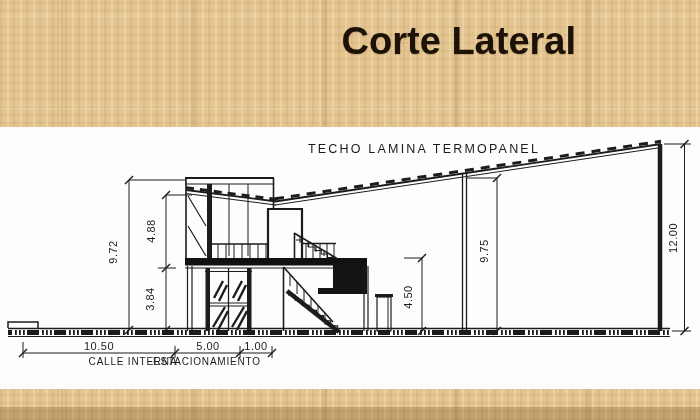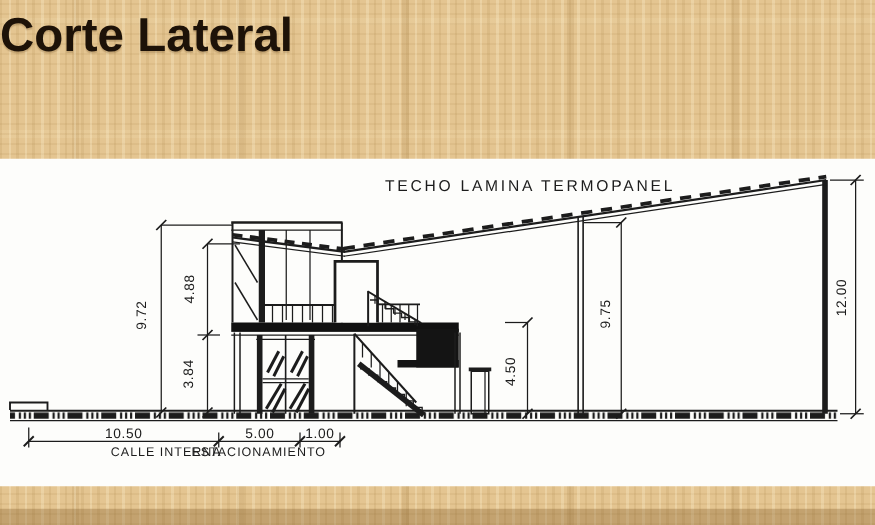--- a/index.html
+++ b/index.html
@@ -12,22 +12,22 @@
     position:absolute;inset:0;
     background-color:#e4c591;
     background-image:
       repeating-linear-gradient(90deg, rgba(172,135,74,.16) 0 2px, rgba(0,0,0,0) 2px 7px, rgba(255,244,213,.28) 7px 9px, rgba(0,0,0,0) 9px 13px),
       repeating-linear-gradient(0deg, rgba(168,130,70,.12) 0 2px, rgba(0,0,0,0) 2px 8px),
       repeating-linear-gradient(90deg, rgba(0,0,0,0) 0 58px, rgba(150,110,52,.14) 58px 63px, rgba(0,0,0,0) 63px 132px),
       repeating-linear-gradient(0deg, rgba(0,0,0,0) 0 40px, rgba(255,240,200,.12) 40px 46px, rgba(0,0,0,0) 46px 90px);
   }
   .title{
     position:absolute;top:8px;left:0;width:564px;height:60px;
-    text-align:left;font-size:38px;font-weight:bold;
-    letter-spacing:0px;color:#1d1208;margin:0;
+    text-align:right;font-size:38px;font-weight:bold;
+    letter-spacing:0px;color:#1d1208;margin:12px;
     text-shadow:0 1px 1px rgba(90,60,20,.25);
   }
   .panel{
     position:absolute;left:0;top:127px;width:700px;height:262px;
     background:#fdfdfb;
   }
   .bottom-shade{
     position:absolute;left:0;bottom:0;width:700px;height:13px;
     background:rgba(118,84,34,.30);
   }

